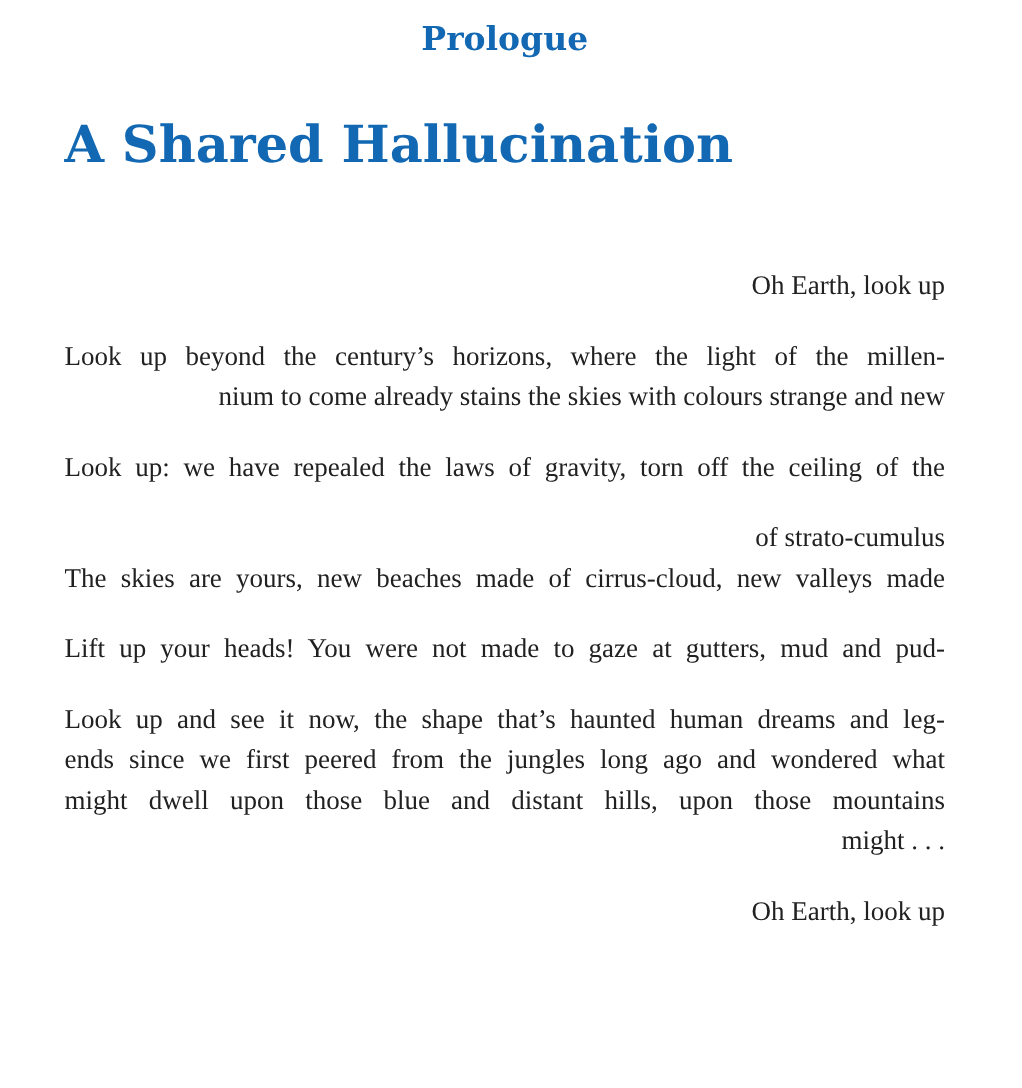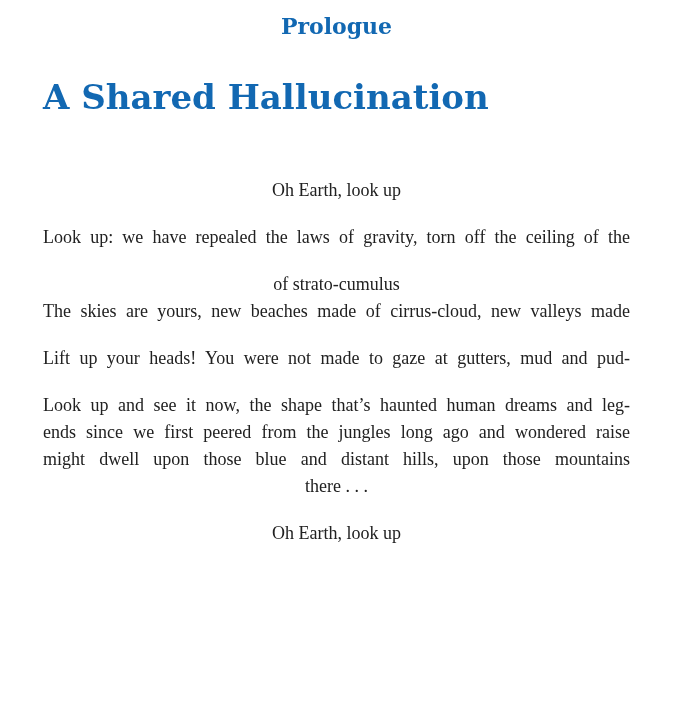--- a/index.html
+++ b/index.html
@@ -45,21 +45,21 @@
     color: var(--body-text);
   }
   .body-text p {
     margin: 20px 0 0 0;
   }
   .body-text p:first-child {
     margin-top: 0;
   }
   .line {
     display: block;
-    text-align: center;
+    text-align: right;
   }
   .line.j {
     text-align: justify;
     text-align-last: justify;
   }
 </style>
 </head>
 <body>
 
 <div class="page">
@@ -67,39 +67,43 @@
   <h2 class="chapter-label">Prologue</h2>
 
   <h1 class="chapter-title">A Shared Hallucination</h1>
 
   <div class="body-text">
 
     <p>
       <span class="line">Oh Earth, look up</span>
     </p>
 
+    <p>
+      <span class="line j">Look up beyond the century’s horizons, where the light of the millen-</span>
+      <span class="line">nium to come already stains the skies with colours strange and new</span>
+    </p>
 
     <p>
       <span class="line j">Look up: we have repealed the laws of gravity, torn off the ceiling of the</span>
     </p>
 
     <p>
       <span class="line">of strato-cumulus</span>
       <span class="line j">The skies are yours, new beaches made of cirrus-cloud, new valleys made</span>
     </p>
 
     <p>
       <span class="line j">Lift up your heads! You were not made to gaze at gutters, mud and pud-</span>
     </p>
 
     <p>
       <span class="line j">Look up and see it now, the shape that’s haunted human dreams and leg-</span>
-      <span class="line j">ends since we first peered from the jungles long ago and wondered raise</span>
+      <span class="line j">ends since we first peered from the jungles long ago and wondered what</span>
       <span class="line j">might dwell upon those blue and distant hills, upon those mountains</span>
-      <span class="line">there . . .</span>
+      <span class="line">might . . .</span>
     </p>
 
     <p>
       <span class="line">Oh Earth, look up</span>
     </p>
 
   </div>
 </div>
 
 </body></html>

